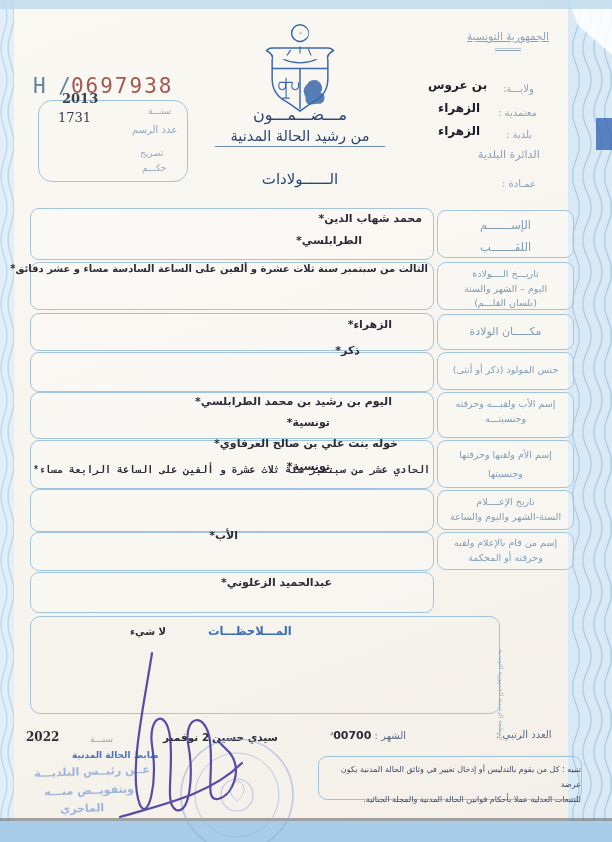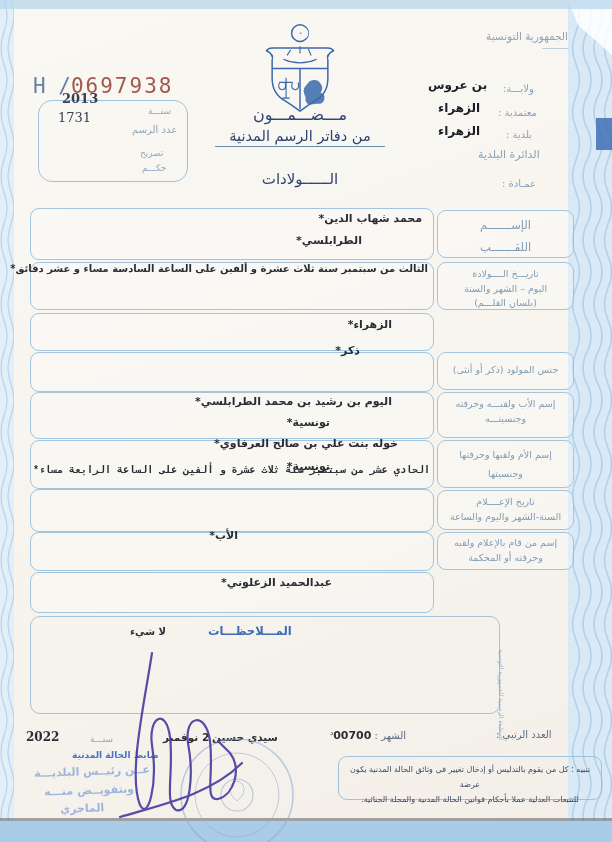--- a/index.html
+++ b/index.html
@@ -18,21 +18,21 @@
   .lbltxt{direction:rtl;color:#7f9cb5;font-size:9.5px;line-height:1.55;text-align:center;padding:4px 6px 0 6px;}
   .lbltxt.big{font-size:11.5px;line-height:1.9;letter-spacing:1px;}
   .lbltxt.med{font-size:11px;line-height:1.6;}
   .val{position:absolute;direction:rtl;font-weight:bold;color:#2b2c35;font-size:11px;white-space:nowrap;}
   .val.small{font-size:10px;}
   .lightlbl{color:#8fa7bd;}
   .adminlbl{position:absolute;direction:rtl;color:#8ba2b8;font-size:10px;white-space:nowrap;}
   .adminval{position:absolute;direction:rtl;color:#1d1e27;font-size:12px;font-weight:bold;white-space:nowrap;}
   .titleln{position:absolute;direction:rtl;color:#2c4472;font-weight:normal;text-align:center;white-space:nowrap;}
   .notice{position:absolute;left:318px;top:756px;width:264px;height:44px;border:1px solid #9fc3de;border-radius:9px;
-          direction:rtl;color:#3b4a66;font-size:8px;line-height:1.9;text-align:center;padding-top:5px;box-sizing:border-box;margin-left:20px;}
+          direction:rtl;color:#3b4a66;font-size:8px;line-height:1.9;padding-top:5px;box-sizing:border-box;}
   .stampline{position:absolute;direction:rtl;color:#8aa6d8;font-size:11px;font-weight:bold;white-space:nowrap;opacity:.8;transform:rotate(-2deg);}
 </style>
 </head>
 <body>
 
 <div class="page">
 
   <svg class="band" style="left:568px;width:44px;" viewBox="0 0 44 842">
     <rect x="0" y="0" width="44" height="842" fill="#d9eaf6"></rect>
     <g stroke="#aecfe6" stroke-width="1.6" fill="none" opacity="0.9">
@@ -62,21 +62,21 @@
       <path d="M-1,-47 l2,2 -2,2 3,-1 z" fill="#3a68ac" stroke="none"></path>
       <path d="M-30,-28 q-4,0 -6,3 q8,4 6,10 l0,20 q0,16 14,24 q8,5 16,11 q8,-6 16,-11 q14,-8 14,-24 l0,-20 q-2,-6 6,-10 q-2,-3 -6,-3 z"></path>
       <path d="M-30,-6 L30,-6"></path>
       <path d="M0,-6 L0,38"></path>
       <path d="M-18,-16 q18,8 36,0 M-14,-20 l4,-6 M0,-22 l0,-8 M12,-20 l-3,-7" stroke-width="1.2"></path>
       <path d="M-15,4 l0,22 M-22,9 l14,0 M-22,9 q-3,7 3,8 q5,-1 3,-8 M-8,9 q-3,7 3,8 q5,-1 3,-8 M-19,26 l8,0" stroke-width="1.2"></path>
       <path d="M10,8 q8,-4 12,2 q4,6 0,10 q6,2 4,8 q-2,5 -8,4 l-8,1 q-5,-2 -4,-8 q-4,-8 0,-12 z" fill="#3a68ac" stroke="none" opacity="0.85"></path>
     </g>
   </svg>
 
-  <div class="abs rtl" style="left:448px;top:30px;width:120px;color:#8fa3b8;font-size:10.5px;">
+  <div class="abs rtl" style="left:448px;top:30px;width:120px;text-align:center;color:#8fa3b8;font-size:10.5px;text-decoration:underline;">
     <span>الجمهورية التونسية</span>
     <div style="color:#a9bccd;font-size:8px;letter-spacing:-1px;">ـــــــــــ</div>
   </div>
   <span class="adminlbl" style="left:503px;top:83px;">ولايـــة:</span>
   <span class="adminval" style="left:428px;top:78px;">بن عروس</span>
   <span class="adminlbl" style="left:498px;top:107px;">معتمدية :</span>
   <span class="adminval" style="left:438px;top:101px;">الزهراء</span>
   <span class="adminlbl" style="left:506px;top:129px;">بلدية :</span>
   <span class="adminval" style="left:438px;top:124px;">الزهراء</span>
   <span class="adminlbl" style="left:478px;top:148px;font-size:11px;">الدائرة البلدية</span>
@@ -88,28 +88,31 @@
 
   <div class="abs" style="left:38px;top:100px;width:148px;height:80px;border:1.6px solid #9fc3de;border-radius:14px;"></div>
   <span class="abs rtl lightlbl" style="left:148px;top:106px;font-size:9px;">سنـــة</span>
   <span class="abs rtl lightlbl" style="left:132px;top:124px;font-size:10px;">عدد الرسم</span>
   <span class="abs rtl lightlbl" style="left:140px;top:148px;font-size:9px;">تصريح</span>
   <span class="abs rtl lightlbl" style="left:142px;top:163px;font-size:9px;">حكـــم</span>
   <span class="abs" style="left:62px;top:91px;font-family:'DejaVu Serif',serif;font-weight:bold;font-size:13px;color:#3a4050;">2013</span>
   <span class="abs" style="left:58px;top:110px;font-family:'DejaVu Serif',serif;font-weight:normal;font-size:13px;color:#3a4050;">1731</span>
 
   <span class="titleln" style="left:230px;top:105px;width:140px;font-size:16px;letter-spacing:1px;">مـــضـــمـــون</span>
-  <span class="titleln" style="left:215px;top:128px;width:170px;font-size:14.5px;border-bottom:1px solid #6d88ad;padding-bottom:2px;">من دفاتر الرسم المدنية</span>
+  <span class="titleln" style="left:215px;top:128px;width:170px;font-size:14.5px;border-bottom:1px solid #6d88ad;padding-bottom:2px;">من رشيد الحالة المدنية</span>
   <span class="titleln" style="left:225px;top:170px;width:150px;font-size:15px;">الــــــولادات</span>
 
   <div class="lblbox" style="top:210px;height:46px;">
     <div class="lbltxt big"><span>الإســـــــم</span><br><span>اللقـــــــب</span></div>
   </div>
   <div class="lblbox" style="top:262px;height:46px;">
     <div class="lbltxt"><span>تاريـــخ الــــولادة</span><br><span>اليوم – الشهر والسنة</span><br><span>(بلسان القلـــم)</span></div>
+  </div>
+  <div class="lblbox" style="top:314px;height:34px;">
+    <div class="lbltxt med" style="padding-top:8px;"><span>مكـــــان الولادة</span></div>
   </div>
   <div class="lblbox" style="top:352px;height:36px;">
     <div class="lbltxt" style="padding-top:10px;"><span>جنس المولود (ذكر أو أنثى)</span></div>
   </div>
   <div class="lblbox" style="top:392px;height:44px;">
     <div class="lbltxt"><span>إسم الأب ولقبـــه وحرفته</span><br><span>وجنسيتـــه</span></div>
   </div>
   <div class="lblbox" style="top:440px;height:46px;">
     <div class="lbltxt" style="line-height:2;"><span>إسم الأم ولقبها وحرفتها</span><br><span>وجنسيتها</span></div>
   </div>

